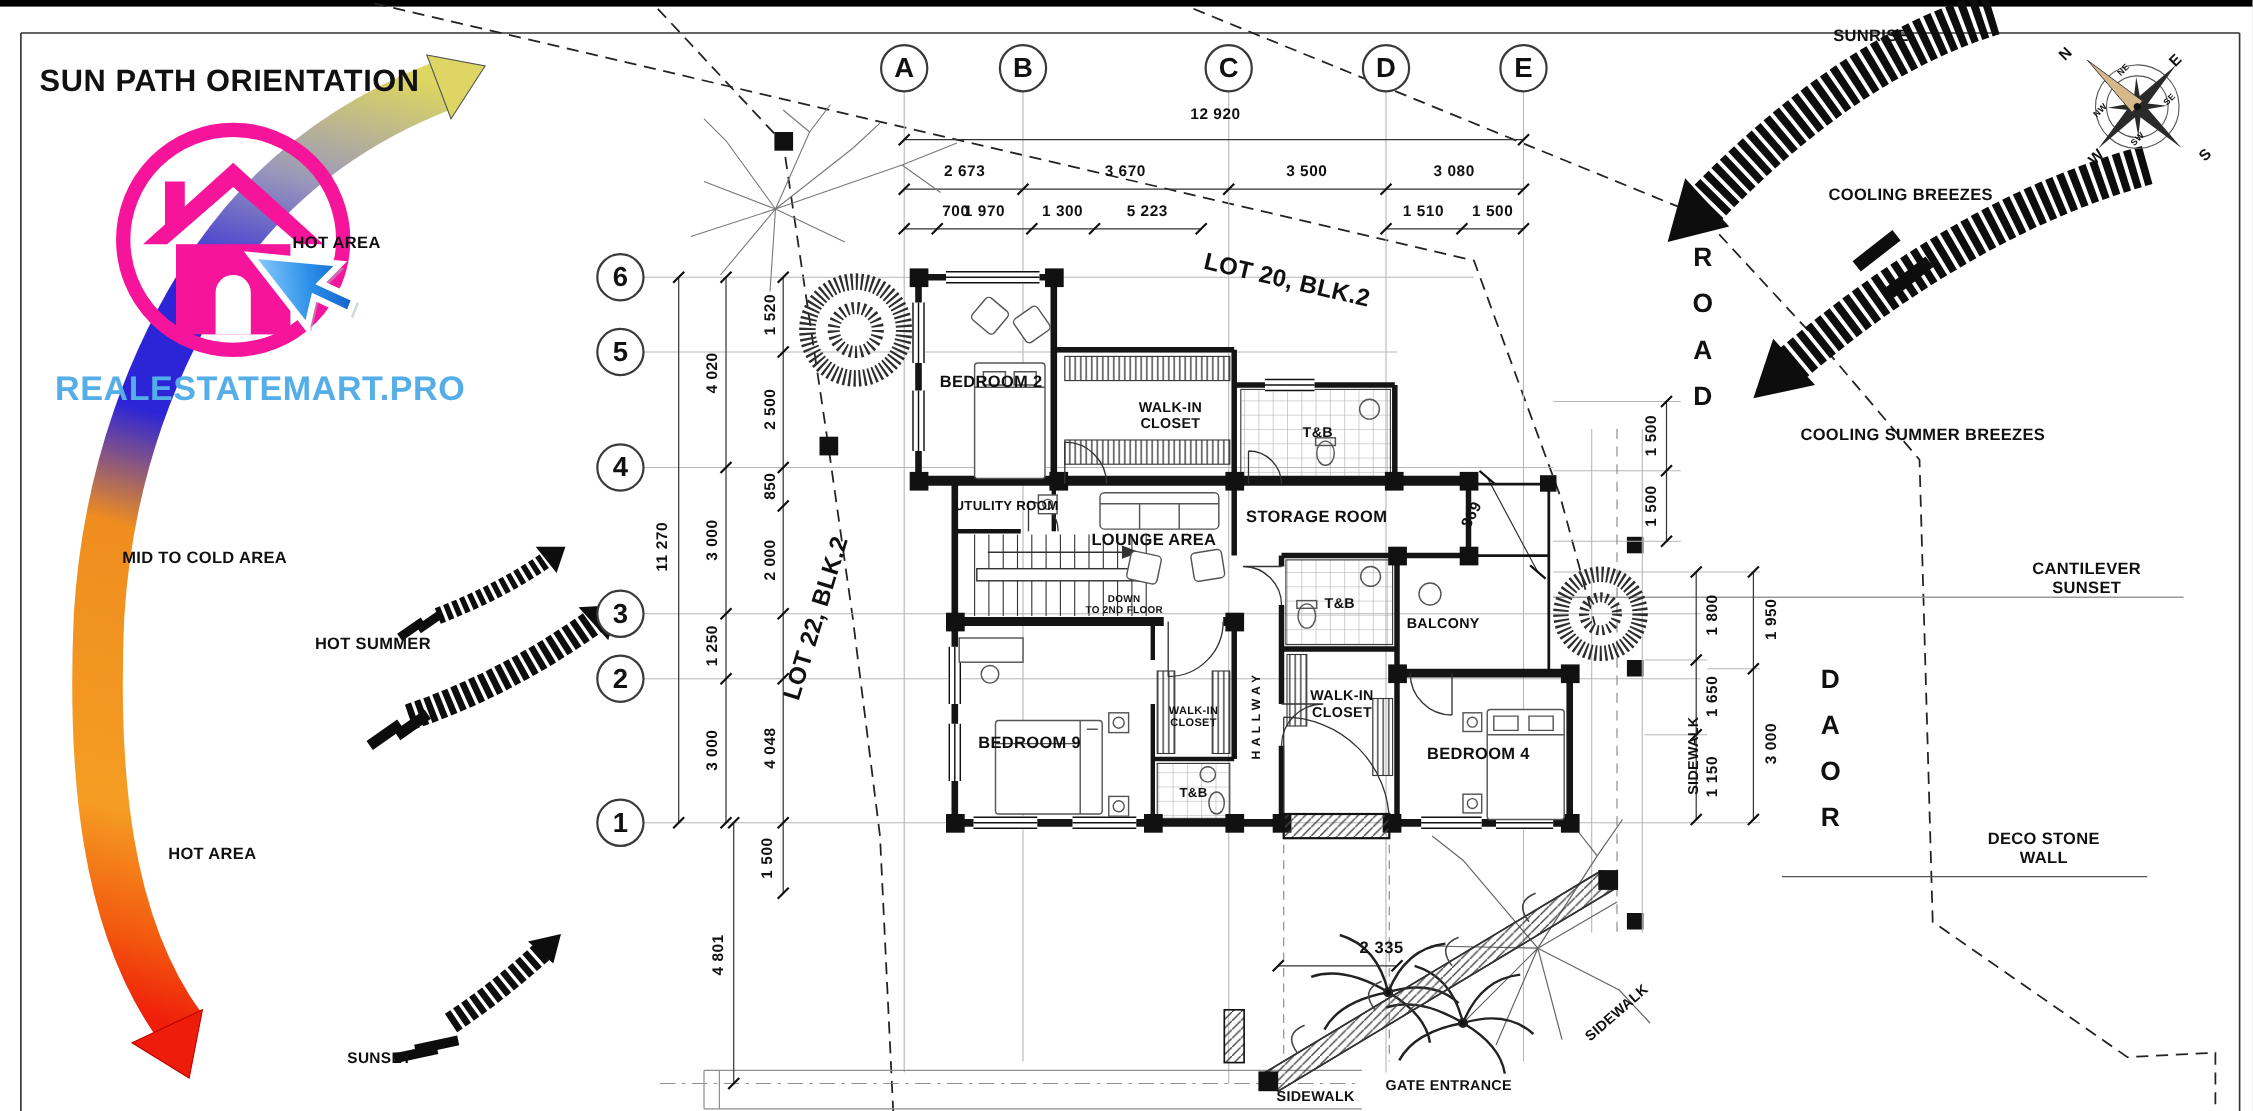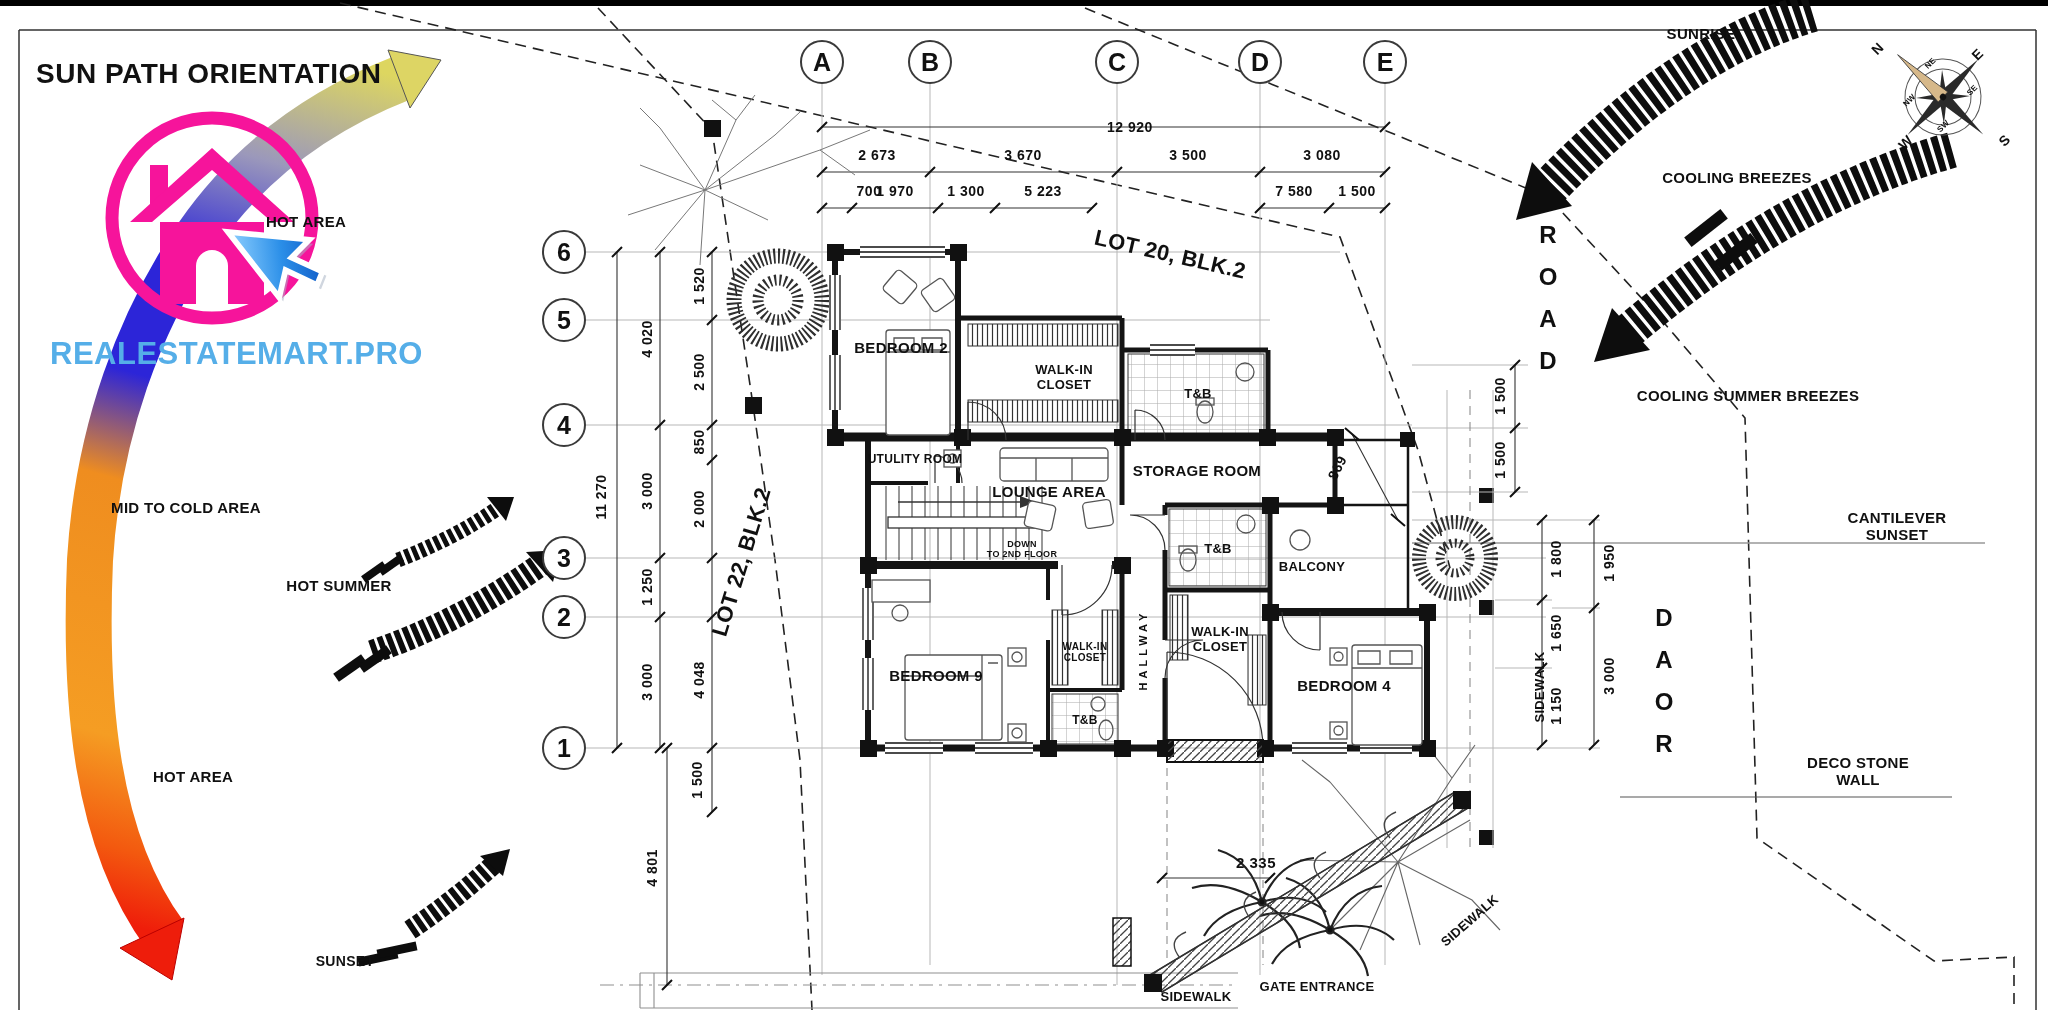--- a/index.html
+++ b/index.html
@@ -415,30 +415,30 @@
       <div class="lbl" style="left: 1218px; top: 549px; font-size: 13px; transform: translate(-50%, -50%);">T&amp;B</div>
       <div class="lbl" style="left: 1312px; top: 567px; font-size: 13px; transform: translate(-50%, -50%);">BALCONY</div>
       <div class="lbl sp" style="left: 1143px; top: 650px; font-size: 11px; transform: translate(-50%, -50%) rotate(-90deg);">HALLWAY</div>
       <div class="lbl" style="left: 936px; top: 676px; font-size: 15px; transform: translate(-50%, -50%);">BEDROOM 9</div>
       <div class="lbl" style="left: 1085px; top: 652px; font-size: 10px; transform: translate(-50%, -50%);">WALK-IN
 CLOSET</div>
       <div class="lbl" style="left: 1220px; top: 640px; font-size: 13px; transform: translate(-50%, -50%);">WALK-IN
 CLOSET</div>
       <div class="lbl" style="left: 1085px; top: 721px; font-size: 12px; transform: translate(-50%, -50%);">T&amp;B</div>
       <div class="lbl" style="left: 1344px; top: 686px; font-size: 15px; transform: translate(-50%, -50%);">BEDROOM 4</div>
-      <div class="lbl dim" style="left: 1105px; top: 128px; font-size: 14px; transform: translate(-50%, -50%); margin-left: 25px;">12 920</div>
+      <div class="lbl dim" style="left: 1105px; top: 104px; font-size: 14px; transform: translate(-50%, -50%);">12 920</div>
       <div class="lbl dim" style="left: 877px; top: 156px; font-size: 14px; transform: translate(-50%, -50%);">2 673</div>
       <div class="lbl dim" style="left: 1023px; top: 156px; font-size: 14px; transform: translate(-50%, -50%);">3 670</div>
       <div class="lbl dim" style="left: 1188px; top: 156px; font-size: 14px; transform: translate(-50%, -50%);">3 500</div>
       <div class="lbl dim" style="left: 1322px; top: 156px; font-size: 14px; transform: translate(-50%, -50%);">3 080</div>
       <div class="lbl dim" style="left: 869px; top: 192px; font-size: 14px; transform: translate(-50%, -50%);">700</div>
       <div class="lbl dim" style="left: 895px; top: 192px; font-size: 14px; transform: translate(-50%, -50%);">1 970</div>
       <div class="lbl dim" style="left: 966px; top: 192px; font-size: 14px; transform: translate(-50%, -50%);">1 300</div>
       <div class="lbl dim" style="left: 1043px; top: 192px; font-size: 14px; transform: translate(-50%, -50%);">5 223</div>
-      <div class="lbl dim" style="left: 1294px; top: 192px; font-size: 14px; transform: translate(-50%, -50%);">7 580</div>
+      <div class="lbl dim" style="left: 1294px; top: 192px; font-size: 14px; transform: translate(-50%, -50%);">1 510</div>
       <div class="lbl dim" style="left: 1357px; top: 192px; font-size: 14px; transform: translate(-50%, -50%);">1 500</div>
       <div class="lbl dim" style="left: 602px; top: 497px; font-size: 14px; transform: translate(-50%, -50%) rotate(-90deg);">11 270</div>
       <div class="lbl dim" style="left: 648px; top: 339px; font-size: 14px; transform: translate(-50%, -50%) rotate(-90deg);">4 020</div>
       <div class="lbl dim" style="left: 648px; top: 491px; font-size: 14px; transform: translate(-50%, -50%) rotate(-90deg);">3 000</div>
       <div class="lbl dim" style="left: 648px; top: 587px; font-size: 14px; transform: translate(-50%, -50%) rotate(-90deg);">1 250</div>
       <div class="lbl dim" style="left: 648px; top: 682px; font-size: 14px; transform: translate(-50%, -50%) rotate(-90deg);">3 000</div>
       <div class="lbl dim" style="left: 700px; top: 286px; font-size: 14px; transform: translate(-50%, -50%) rotate(-90deg);">1 520</div>
       <div class="lbl dim" style="left: 700px; top: 372px; font-size: 14px; transform: translate(-50%, -50%) rotate(-90deg);">2 500</div>
       <div class="lbl dim" style="left: 700px; top: 442px; font-size: 14px; transform: translate(-50%, -50%) rotate(-90deg);">850</div>
       <div class="lbl dim" style="left: 700px; top: 509px; font-size: 14px; transform: translate(-50%, -50%) rotate(-90deg);">2 000</div>

